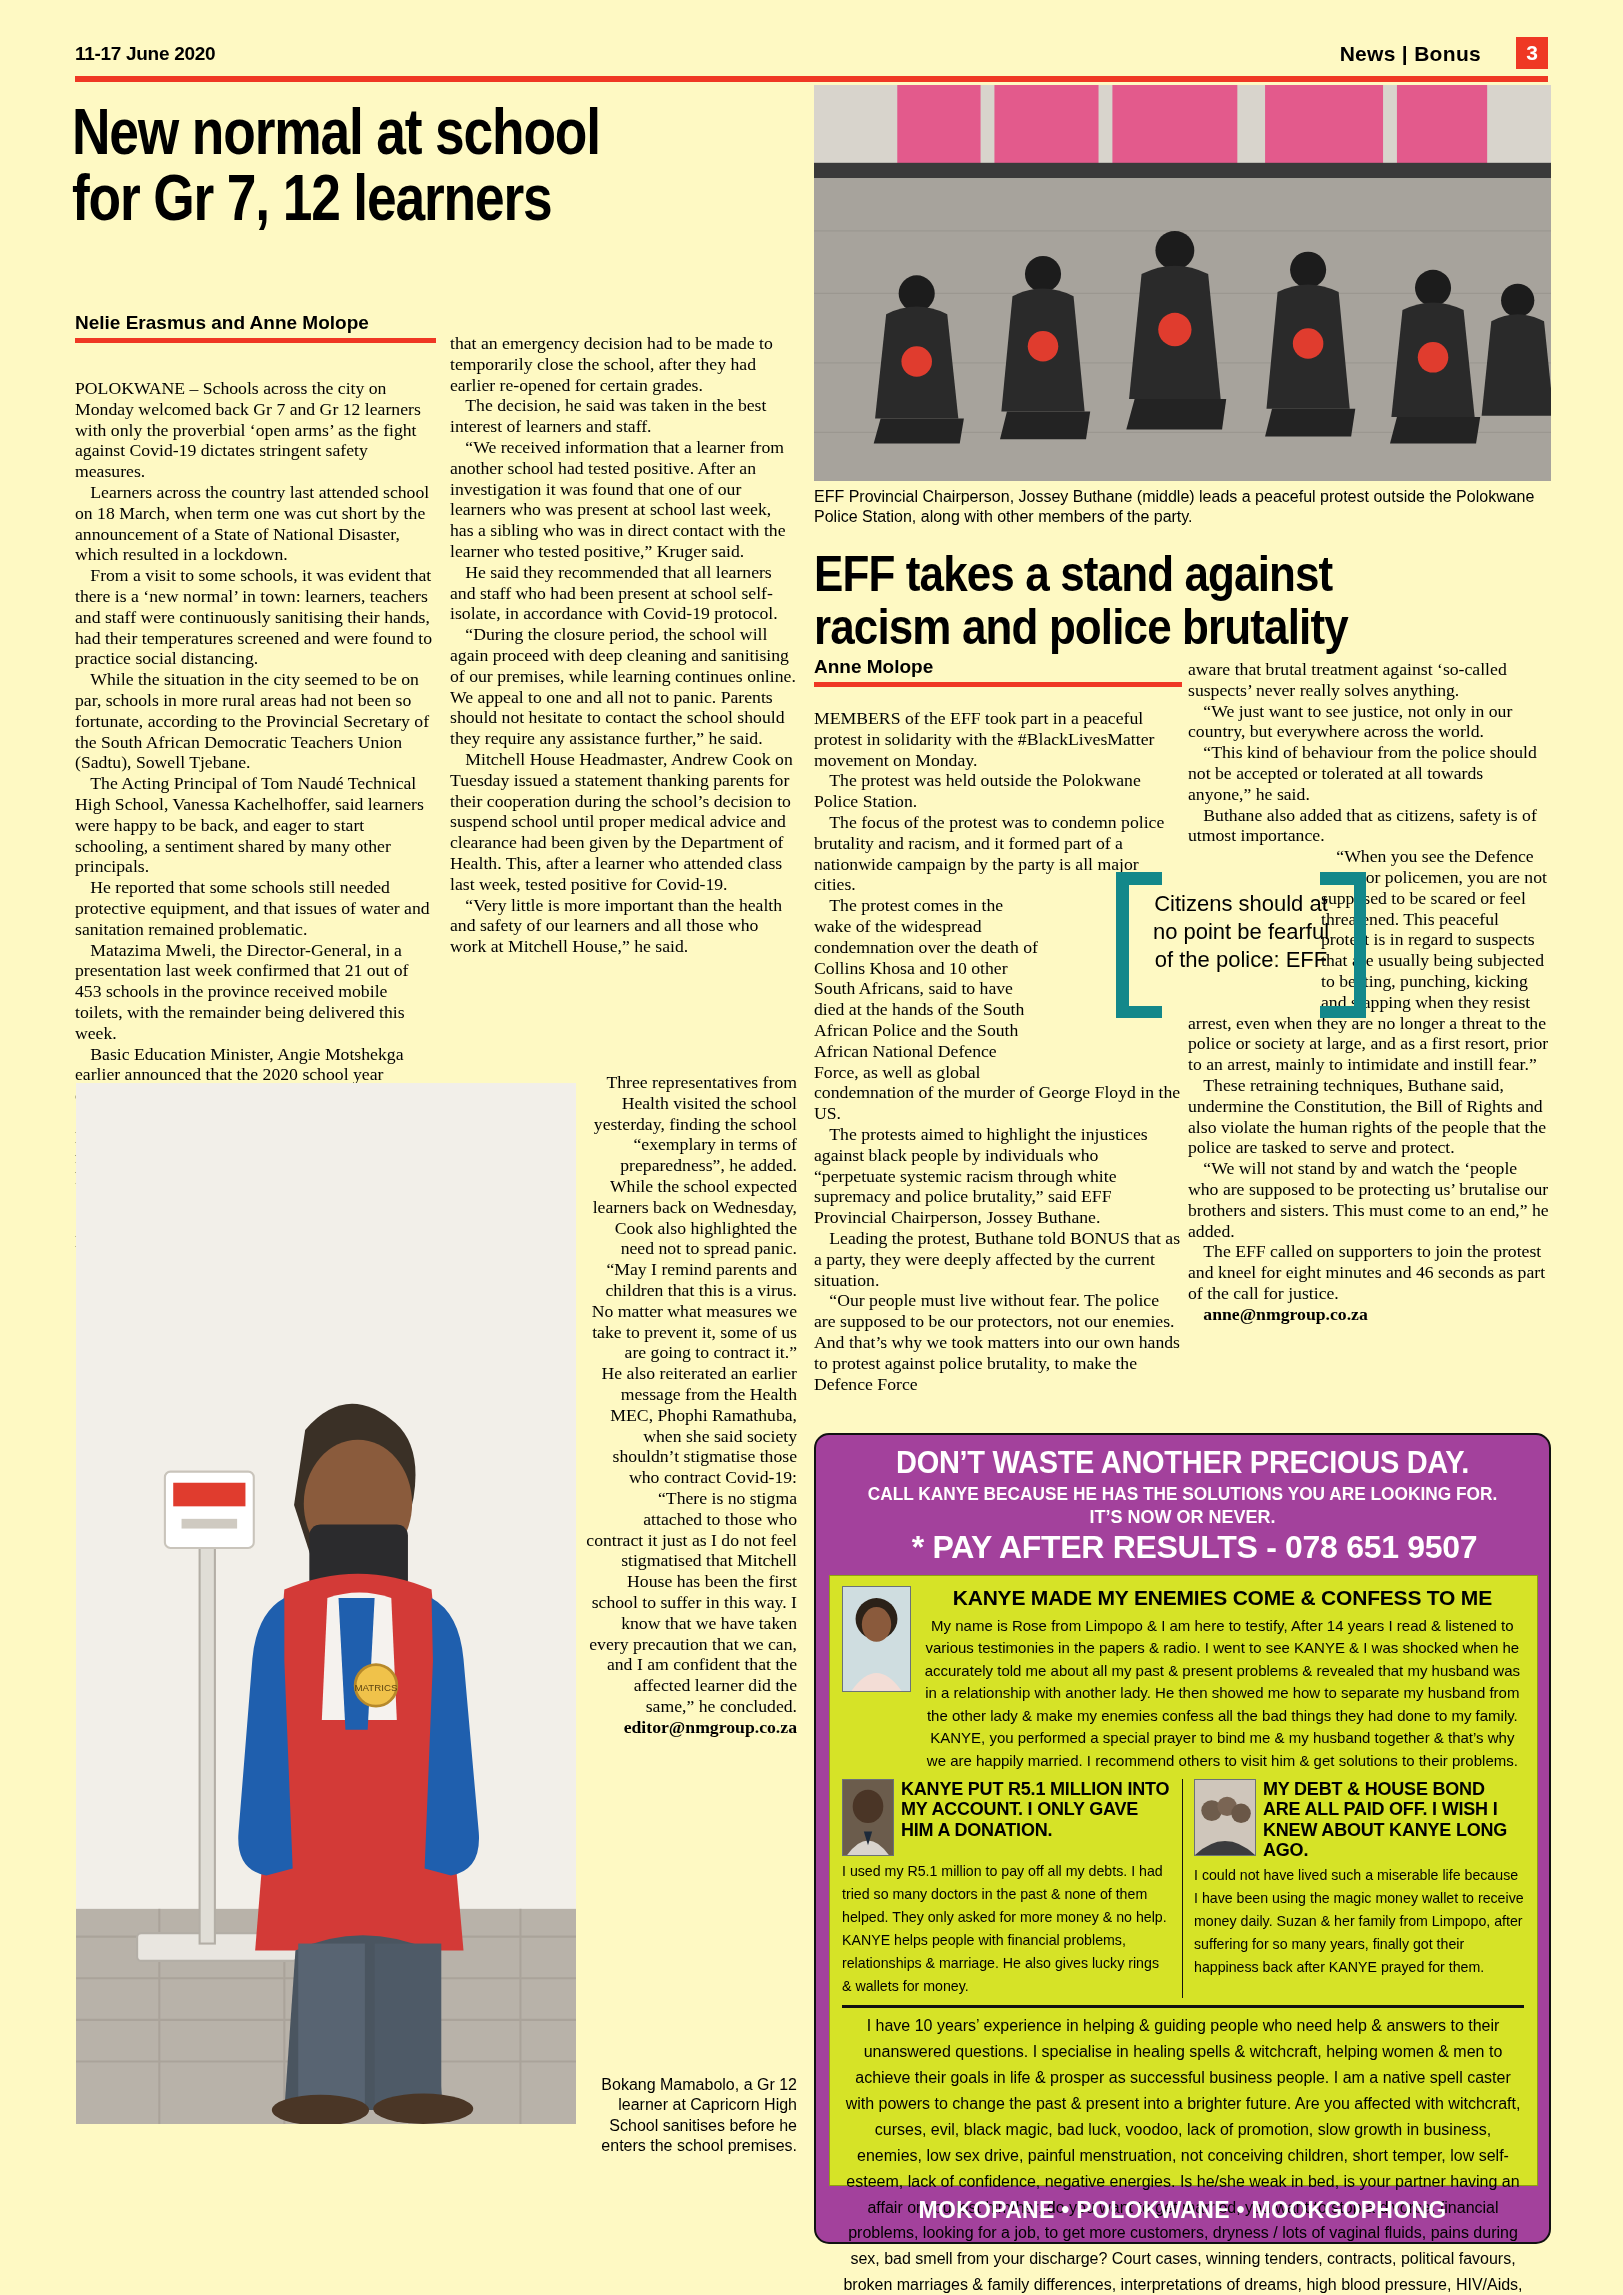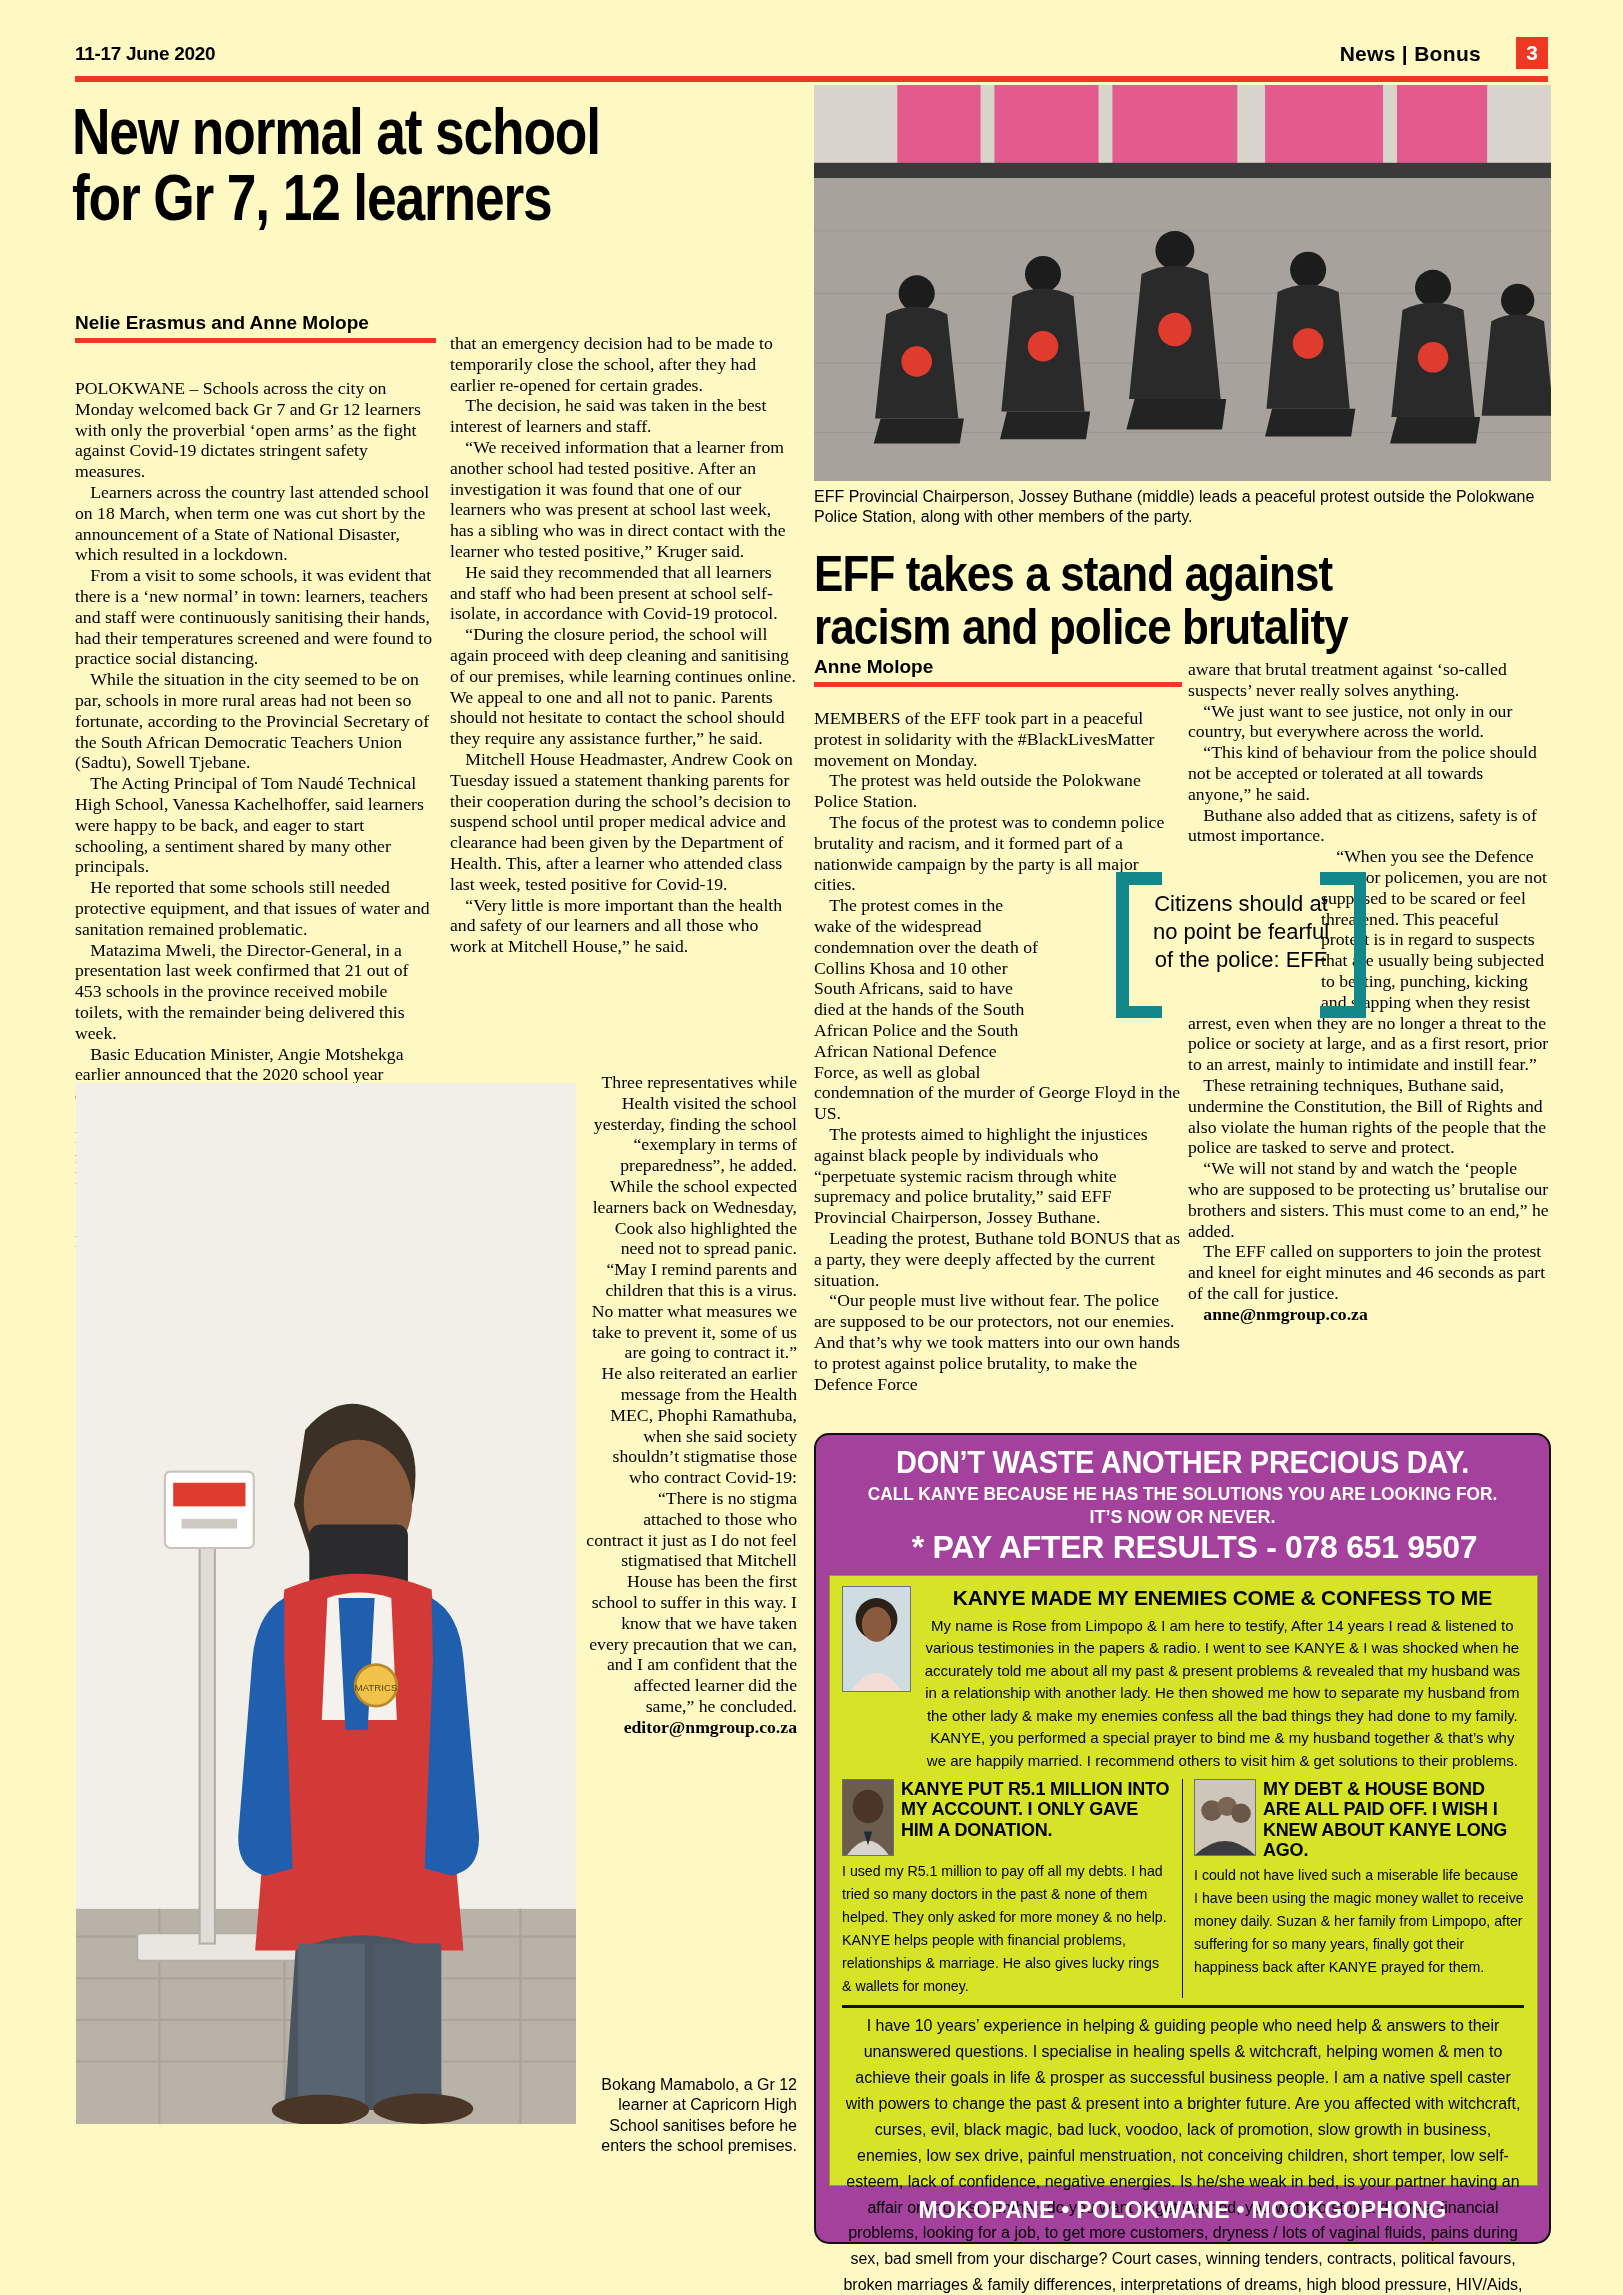--- a/index.html
+++ b/index.html
@@ -120,21 +120,21 @@
     <p class="first">that an emergency decision had to be made to temporarily close the school, after they had earlier re-opened for certain grades.</p>
     <p>The decision, he said was taken in the best interest of learners and staff.</p>
     <p>“We received information that a learner from another school had tested positive. After an investigation it was found that one of our learners who was present at school last week, has a sibling who was in direct contact with the learner who tested positive,” Kruger said.</p>
     <p>He said they recommended that all learners and staff who had been present at school self-isolate, in accordance with Covid-19 protocol.</p>
     <p>“During the closure period, the school will again proceed with deep cleaning and sanitising of our premises, while learning continues online. We appeal to one and all not to panic. Parents should not hesitate to contact the school should they require any assistance further,” he said.</p>
     <p>Mitchell House Headmaster, Andrew Cook on Tuesday issued a statement thanking parents for their cooperation during the school’s decision to suspend school until proper medical advice and clearance had been given by the Department of Health. This, after a learner who attended class last week, tested positive for Covid-19.</p>
     <p>“Very little is more important than the health and safety of our learners and all those who work at Mitchell House,” he said.</p>
   </div>
 
   <div class="col" style="left:582px;top:1072px;width:215px;text-align:right;">
-    <p class="first">Three representatives while Health visited the school yesterday, finding the school “exemplary in terms of preparedness”, he added.</p>
+    <p class="first">Three representatives from Health visited the school yesterday, finding the school “exemplary in terms of preparedness”, he added.</p>
     <p>While the school expected learners back on Wednesday, Cook also highlighted the need not to spread panic.</p>
     <p>“May I remind parents and children that this is a virus. No matter what measures we take to prevent it, some of us are going to contract it.”</p>
     <p>He also reiterated an earlier message from the Health MEC, Phophi Ramathuba, when she said society shouldn’t stigmatise those who contract Covid-19:</p>
     <p>“There is no stigma attached to those who contract it just as I do not feel stigmatised that Mitchell House has been the first school to suffer in this way. I know that we have taken every precaution that we can, and I am confident that the affected learner did the same,” he concluded.</p>
     <p class="email">editor@nmgroup.co.za</p>
   </div>
 
   <div class="photo ph-learner" style="left:76px;top:1083px;width:500px;height:1041px;">
     <svg width="500" height="1041" viewBox="0 0 720 1500" preserveAspectRatio="none">
       <rect x="0" y="0" width="720" height="1500" fill="#f2efe9"></rect>

